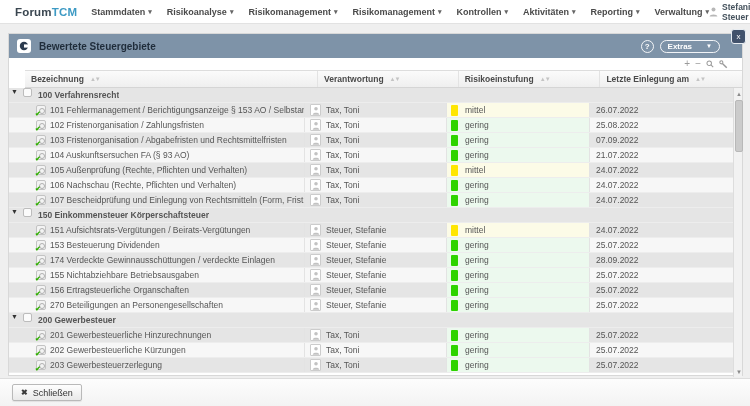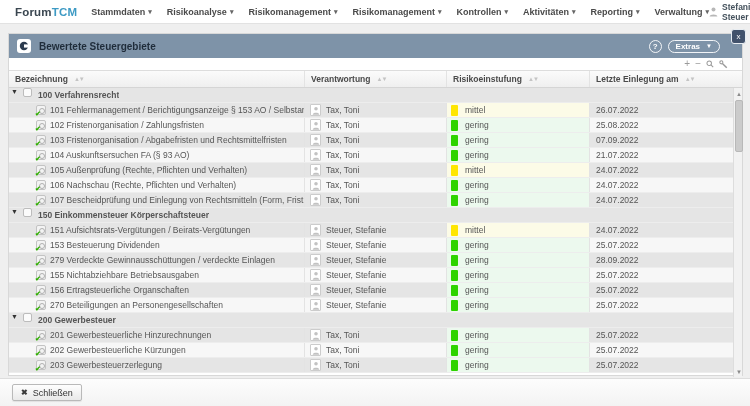--- a/index.html
+++ b/index.html
@@ -23,33 +23,33 @@
   .panel { position:absolute; left:8px; top:33px; width:735px; height:343px; background:#ffffff;
            border:1px solid #d8d8d8; }
   .panel-header { height:24px; background:#7e93a8; display:flex; align-items:center; padding:0 8px; }
   .panel-mark { width:14px; height:14px; background:#ffffff; border-radius:3px; margin-right:8px;
                 display:flex; align-items:center; justify-content:center; }
   .panel-title { font-size:10px; font-weight:bold; color:#1f2c3a; }
   .panel-header-right { margin-left:auto; display:flex; align-items:center; gap:6px; }
   .help-btn { width:13px; height:13px; border:1px solid rgba(255,255,255,.9); border-radius:50%;
               color:#fff; font-size:8px; font-weight:bold; display:flex; align-items:center; justify-content:center; cursor:pointer; }
   .extras-btn { height:13px; border:1px solid rgba(255,255,255,.9); border-radius:7px; color:#fff;
-                font-size:8px; font-weight:bold; padding:0 7px; display:flex; align-items:center; gap:6px; cursor:pointer; margin-right:14px; }
+                font-size:8px; font-weight:bold; padding:0 7px; display:flex; align-items:center; gap:14px; cursor:pointer; margin-right:14px; }
   .extras-btn .caret { font-size:6px; }
   .corner-close { position:absolute; top:-5px; right:-4px; width:15px; height:15px; background:#42526b;
                   border:1px solid #e8edf2; border-radius:3px; color:#fff; font-size:8px;
                   display:flex; align-items:center; justify-content:center; cursor:pointer; z-index:5; }
 
   
   .grid-toolbar { height:12px; display:flex; align-items:center; justify-content:flex-end; gap:5px; padding:0 14px 0 0; }
   .tool-ic { color:#9a9a9a; font-size:10px; line-height:10px; cursor:pointer; display:flex; align-items:center; }
 
   
   .thead { height:18px; display:flex; background:linear-gradient(#fbfbfb,#efefef);
-           border-top:1px solid #ddd; border-bottom:1px solid #d5d5d5; }
+           border-top:1px solid #ddd; border-bottom:1px solid #d5d5d5;margin-left:16px; }
   .th { font-size:8.5px; font-weight:bold; color:#4a4a4a; display:flex; align-items:center; padding-left:6px; cursor:pointer; }
   .sort { font-size:6px; color:#c4c4c4; margin-left:6px; letter-spacing:-1px; }
   .c-bez { width:295px; }
   .c-ver { width:142px; border-left:1px solid #e3e3e3; }
   .c-risk { width:143px; border-left:1px solid #e3e3e3; }
   .c-date { width:144px; border-left:1px solid #e3e3e3; }
 
   .table-wrap { display:flex; }
   .tbody { width:724px; }
   .row { height:15px; display:flex; align-items:stretch; border-bottom:1px solid #ededed; background:#e5e5e5; }
@@ -385,21 +385,21 @@
           </div>
           <div class="cell c-risk" style="background: rgb(236, 249, 238);">
             <div class="risk-sq" style="background: rgb(46, 211, 0);"></div>
             <div>gering</div>
           </div>
           <div class="cell c-date date-txt">25.07.2022</div>
         </div>
         <div class="row">
           <div class="cell c-bez item-bez" style="border-left: none;">
             <div class="doc-ic"></div>
-            <div>279 Verdeckte Gewinnausschüttungen / verdeckte Einlagen</div>
+            <div>174 Verdeckte Gewinnausschüttungen / verdeckte Einlagen</div>
           </div>
           <div class="cell c-ver">
             <div class="avatar">
               <svg width="8" height="9" viewBox="0 0 9 10">
                 <circle cx="4.5" cy="3" r="2" fill="#c2c2c2"></circle>
                 <path d="M0.8 9.8 C0.8 6.9 8.2 6.9 8.2 9.8 Z" fill="#c2c2c2"></path>
               </svg>
             </div>
             <div>Steuer, Stefanie</div>
           </div>

